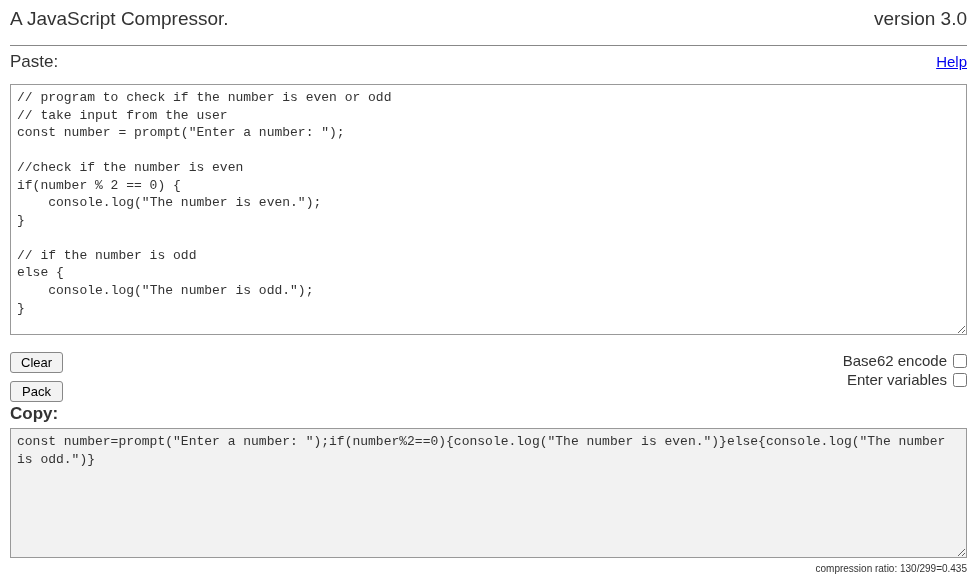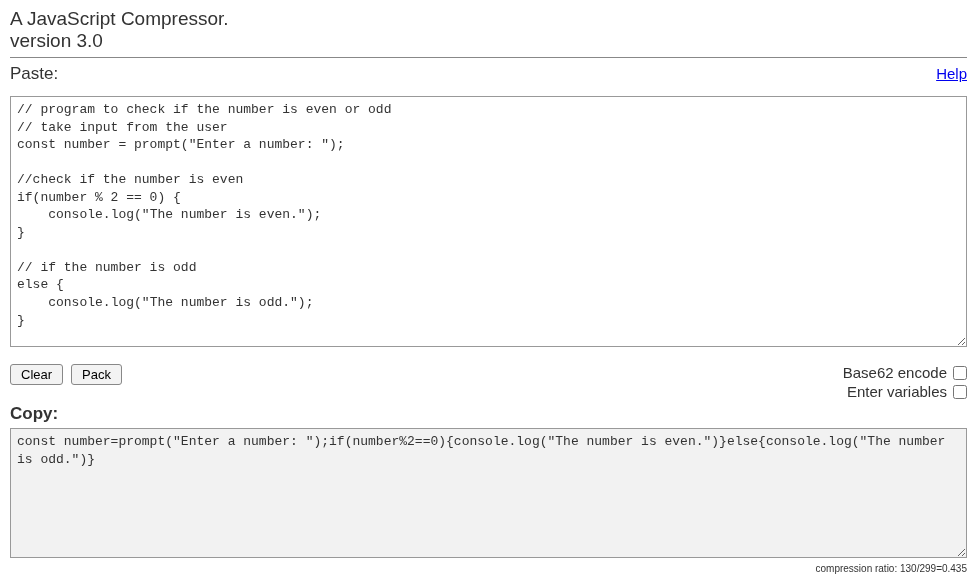--- a/index.html
+++ b/index.html
@@ -8,23 +8,22 @@
       font-size: 14px;
       color: #333;
       padding: 8px 10px;
       width: 977px;
     }
     .header {
       display: flex;
       justify-content: space-between;
       align-items: baseline;
       border-bottom: 1px solid #888;
-      padding-bottom: 5px;
+      padding-bottom: 15px;
       margin-bottom: 6px;
-      flex-direction: column;
     }
     .title {
       font-size: 19px;
       font-weight: 400;
       color: #333;
     }
     .version {
       font-size: 19px;
       color: #333;
     }
@@ -58,21 +57,21 @@
       height: 251px;
       background: #fff;
     }
     .controls-row {
       display: flex;
       justify-content: space-between;
       align-items: flex-start;
       margin-top: 14px;
       margin-bottom: 2px;
     }
-    .btn-group { display: flex; gap: 8px; }
+    .btn-group { display: flex; gap: 8px; flex-direction: column; }
     button {
       font-family: Arial, sans-serif;
       font-size: 13px;
       padding: 2px 10px;
       border: 1px solid #888;
       border-radius: 3px;
       background: #f3f3f3;
       cursor: pointer;
     }
     .options {

